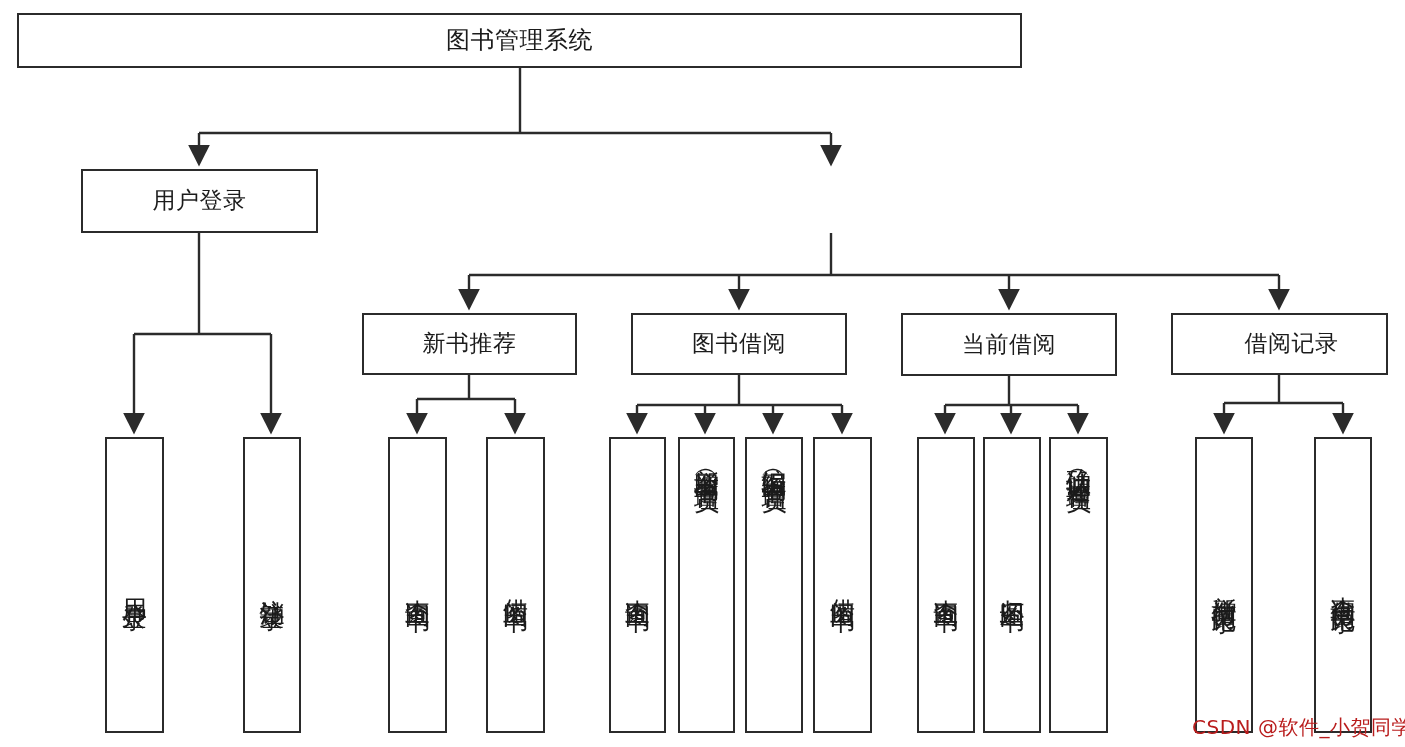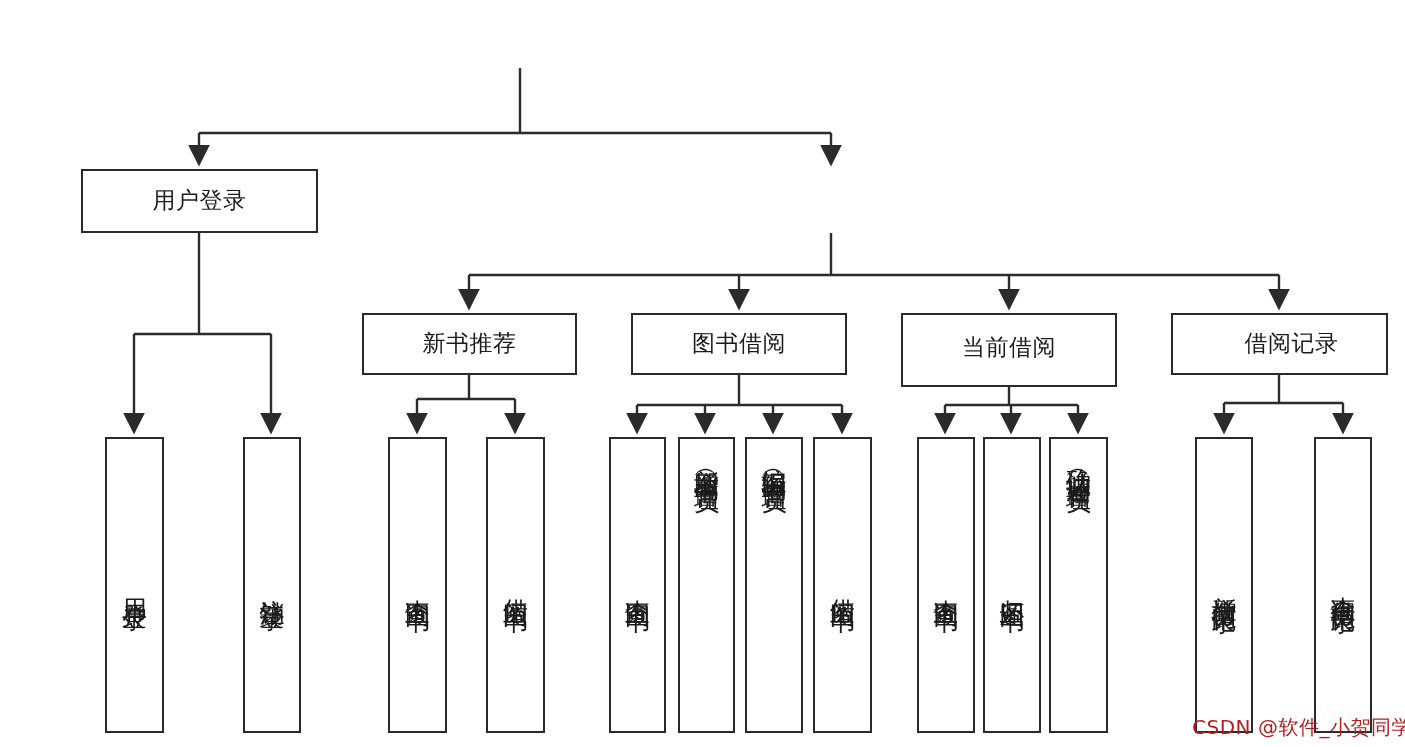--- a/index.html
+++ b/index.html
@@ -129,32 +129,35 @@
       <path d="M 1011 405 L 1011 431" marker-end="url(#arrow)"></path>
       <path d="M 1078 405 L 1078 431" marker-end="url(#arrow)"></path>
 
       <path d="M 1279 375 L 1279 403"></path>
       <path d="M 1224 403 L 1343 403"></path>
       <path d="M 1224 403 L 1224 431" marker-end="url(#arrow)"></path>
       <path d="M 1343 403 L 1343 431" marker-end="url(#arrow)"></path>
     </g>
   </svg>
 
+  <div class="node horiz level-1" style="left:17px; top:13px; width:1005px; height:55px;">
+    <span class="node-label">图书管理系统</span>
+  </div>
 
   <div class="node horiz" style="left:81px; top:169px; width:237px; height:64px;">
     <span class="node-label">用户登录</span>
   </div>
 
   <div class="node horiz" style="left:631px; top:313px; width:216px; height:62px;">
     <span class="node-label">图书借阅</span>
   </div>
   <div class="node horiz" style="left:362px; top:313px; width:215px; height:62px;">
     <span class="node-label">新书推荐</span>
   </div>
-  <div class="node horiz" style="left:901px; top:313px; width:216px; height:74px;font-family:Liberation Mono, monospace;">
+  <div class="node horiz" style="left:901px; top:313px; width:216px; height:63px;">
     <span class="node-label">当前借阅</span>
   </div>
   <div class="node horiz" style="left:1171px; top:313px; width:217px; height:62px;padding-left:24px;">
     <span class="node-label">借阅记录</span>
   </div>
 
   <div class="node vert centered" style="left:105px; top:437px; width:59px; height:296px;">
     <span class="node-label">用户登录</span>
   </div>
   <div class="node vert centered" style="left:243px; top:437px; width:58px; height:296px;">

